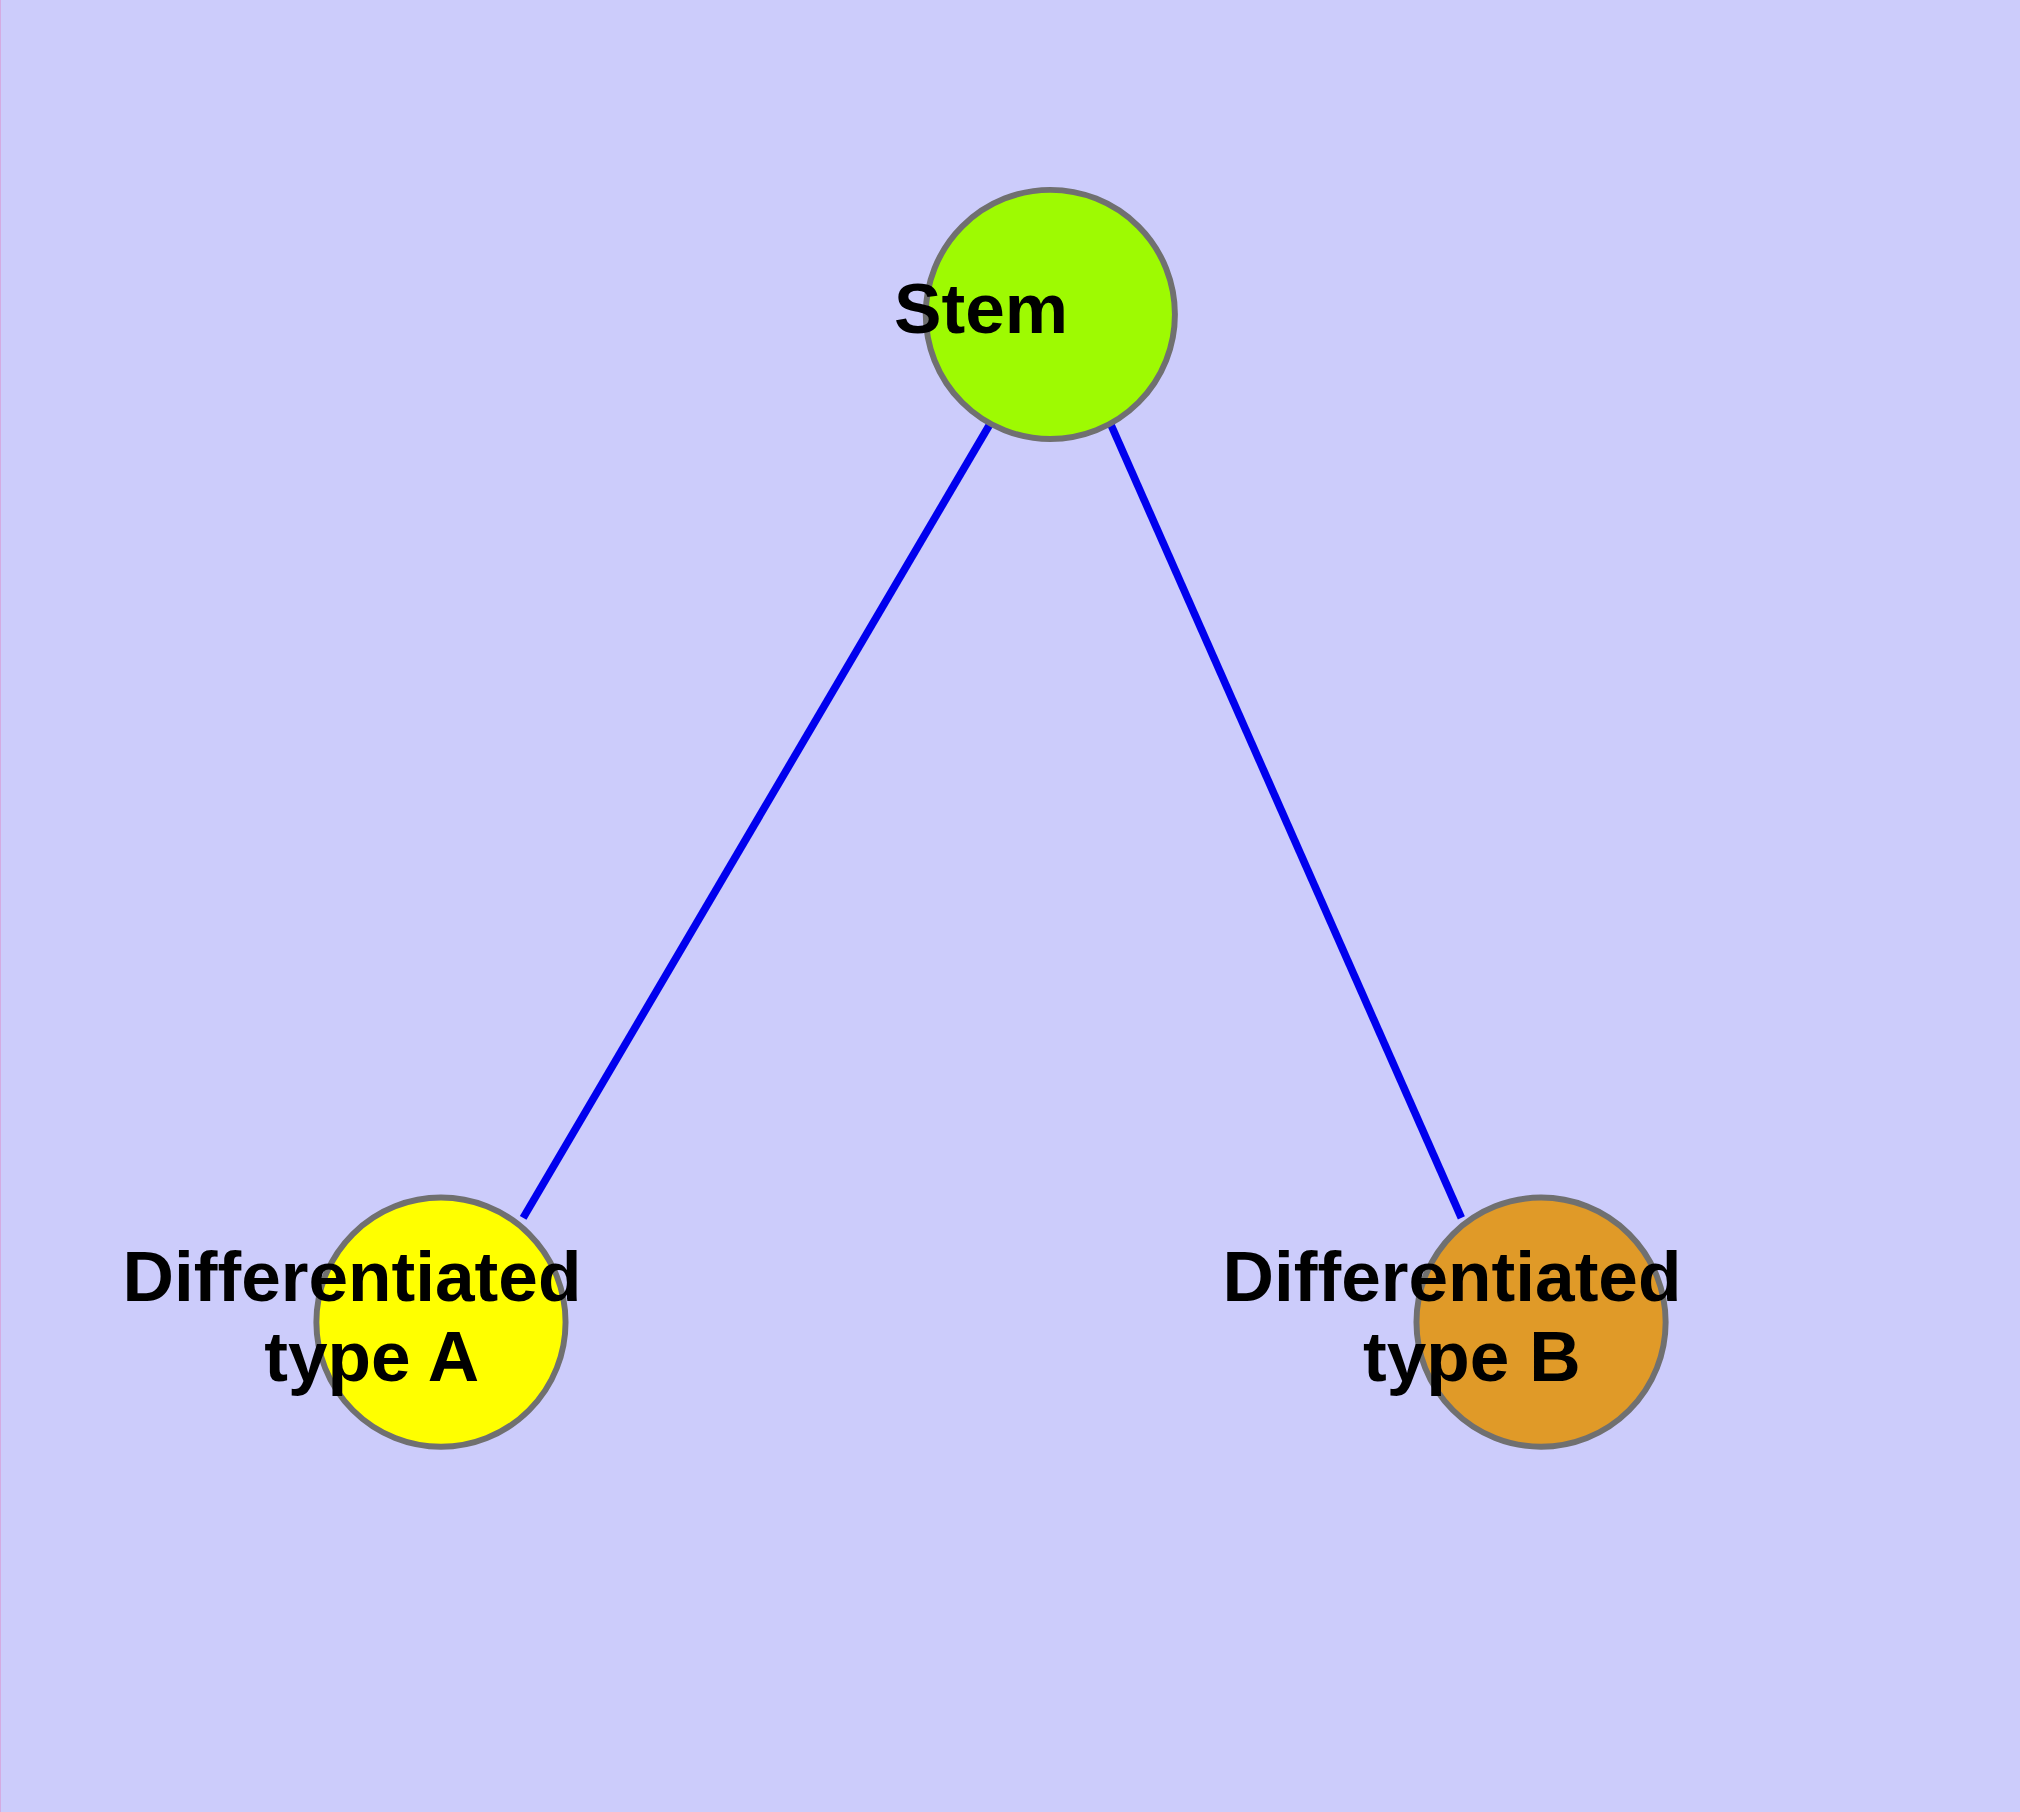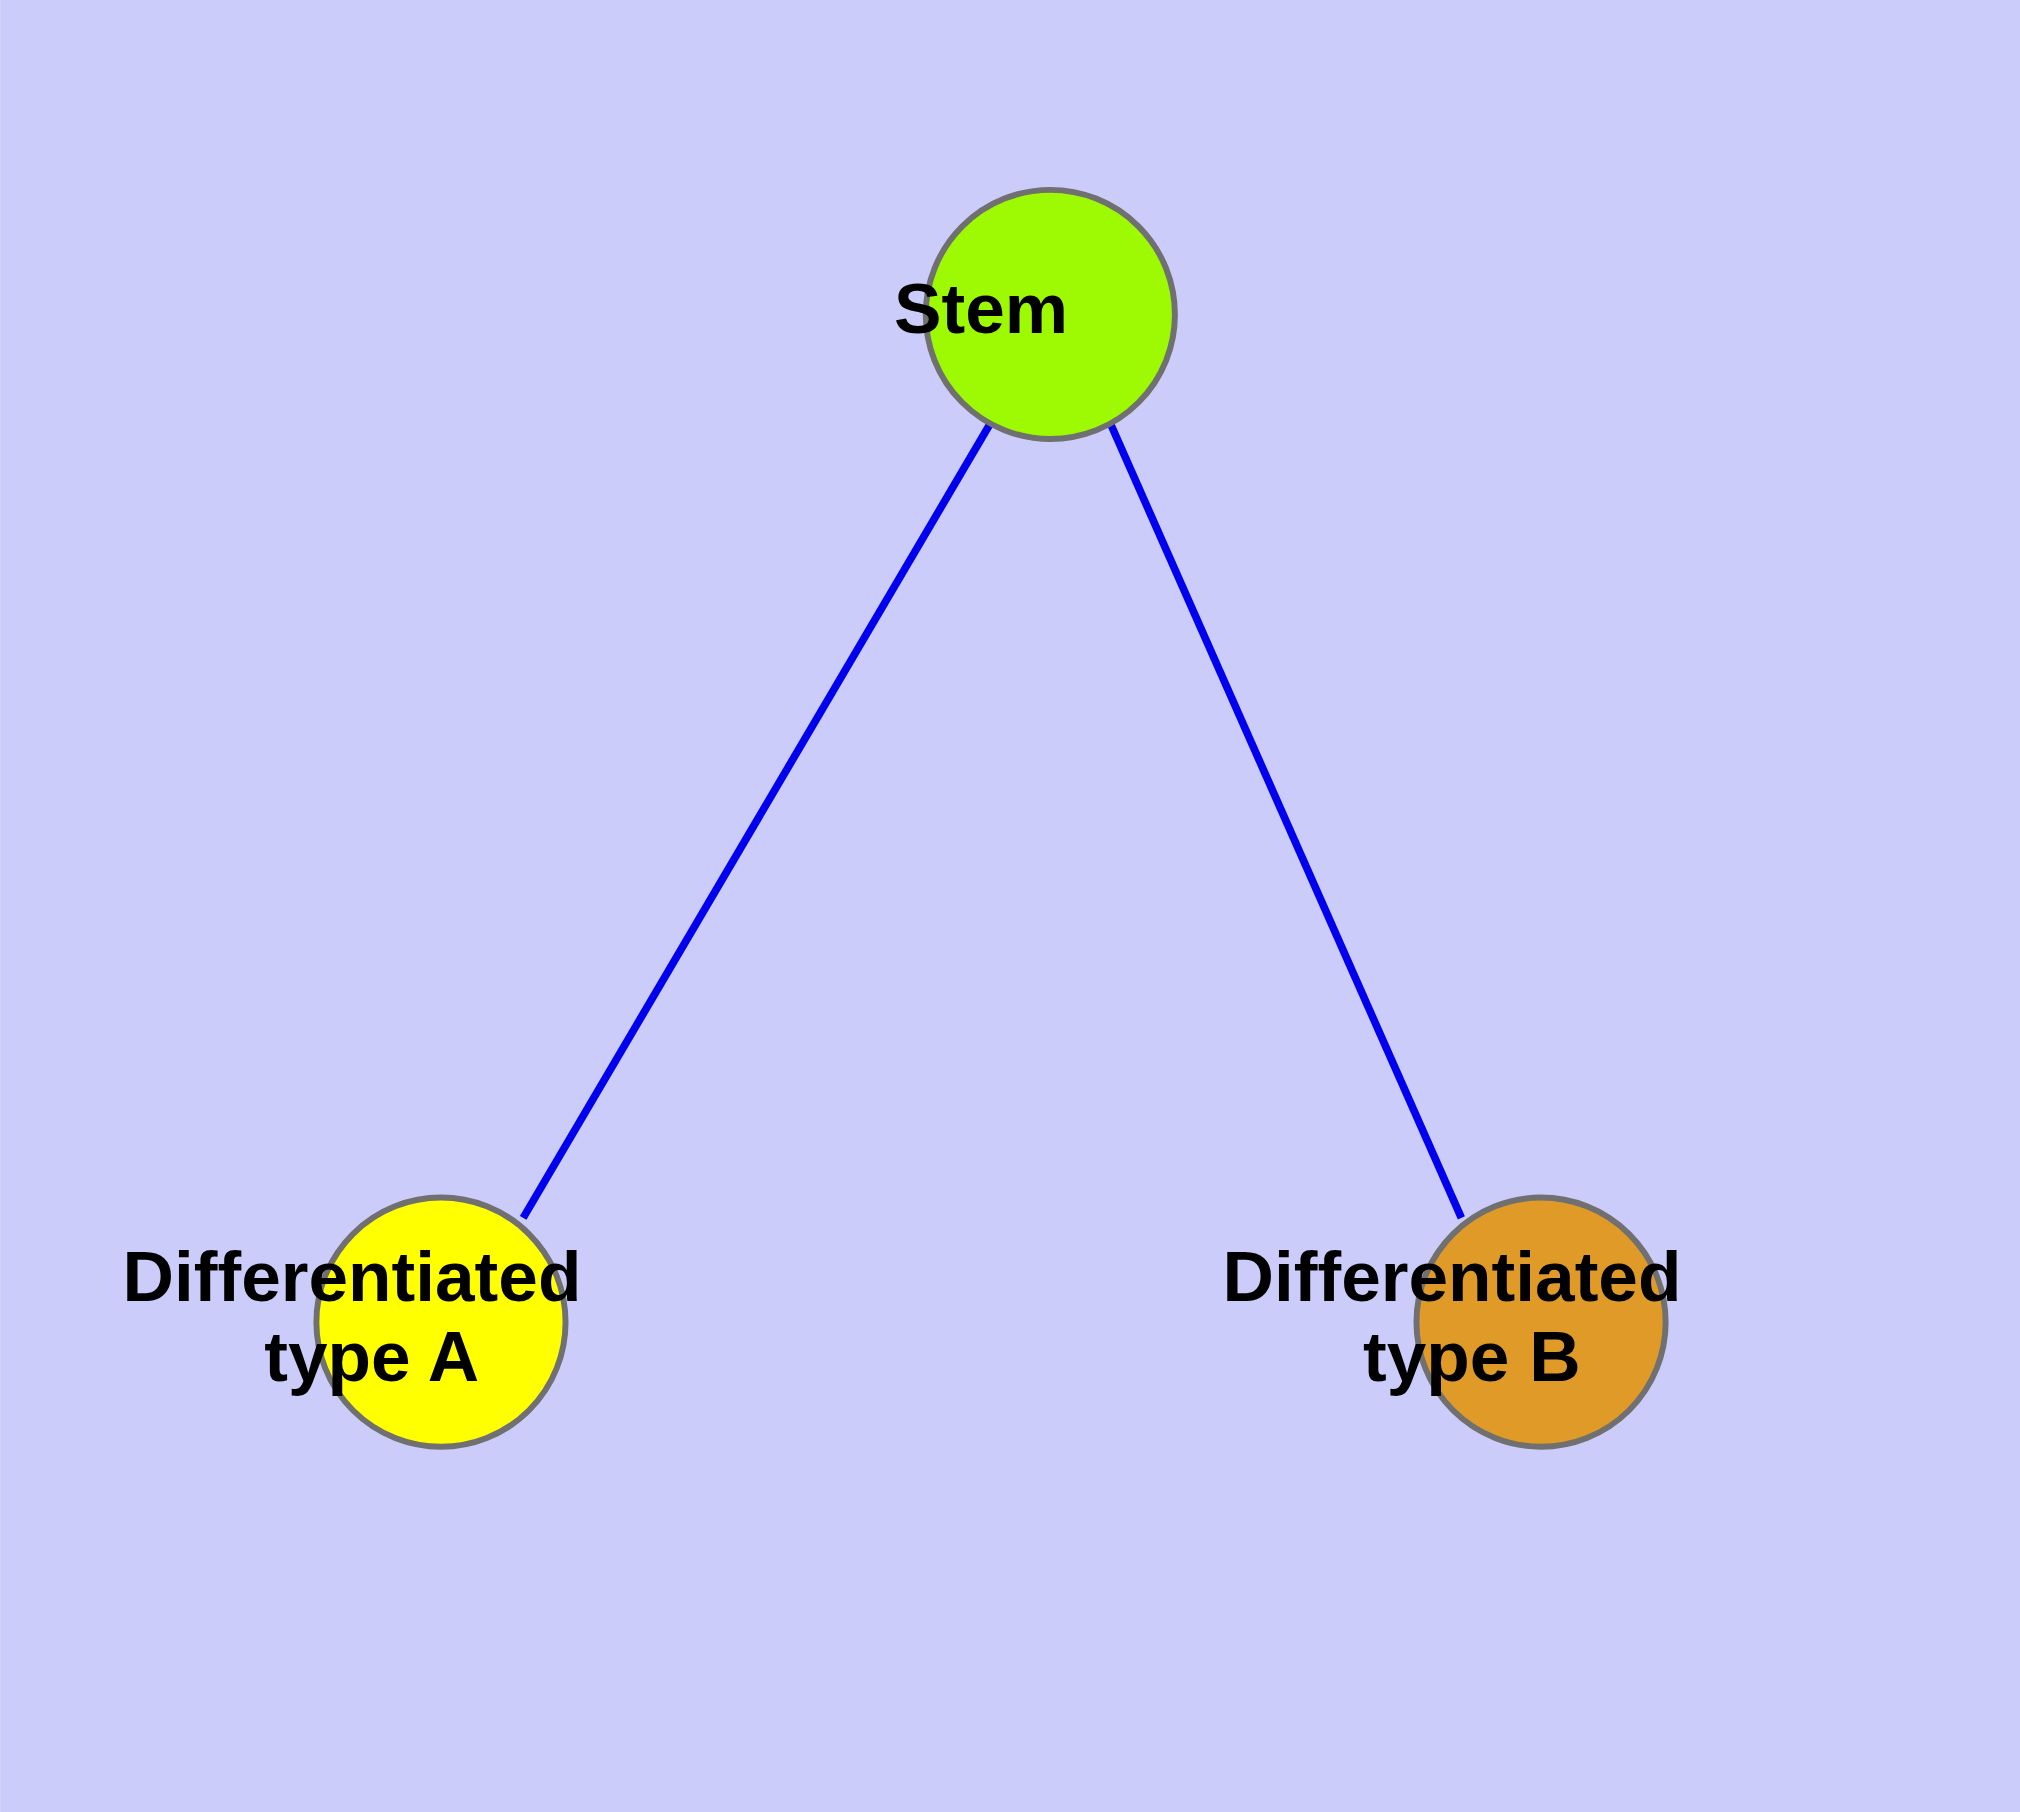--- a/index.html
+++ b/index.html
@@ -34,21 +34,21 @@
     paint-order: normal;
     white-space: pre;
   }
   .edge-line {
     stroke-linecap: butt;
   }
 </style>
 </head>
 <body>
 
-<div id="stage" style="width: 1756px; height: 1812px; background: #e5e5e5;">
+<div id="stage" style="width: 1756px; height: 1812px; background: #ec4899;">
   <svg id="graph-svg" viewBox="0 0 2384 2138" xmlns="http://www.w3.org/2000/svg" style="width: 2021px; height: 1812px;">
 
     <rect id="bg-rect" x="0" y="0" width="2384" height="2138" fill="#ccccfb"></rect>
 
     <g id="edges-group">
       <line class="edge-line" id="edge-stem-to-a" x1="1168" y1="500" x2="617" y2="1437" stroke="#0000ee" stroke-width="9"></line>
       <line class="edge-line" id="edge-stem-to-b" x1="1310" y1="500" x2="1724" y2="1437" stroke="#0000ee" stroke-width="9"></line>
     </g>
 
     <g id="nodes-group">

